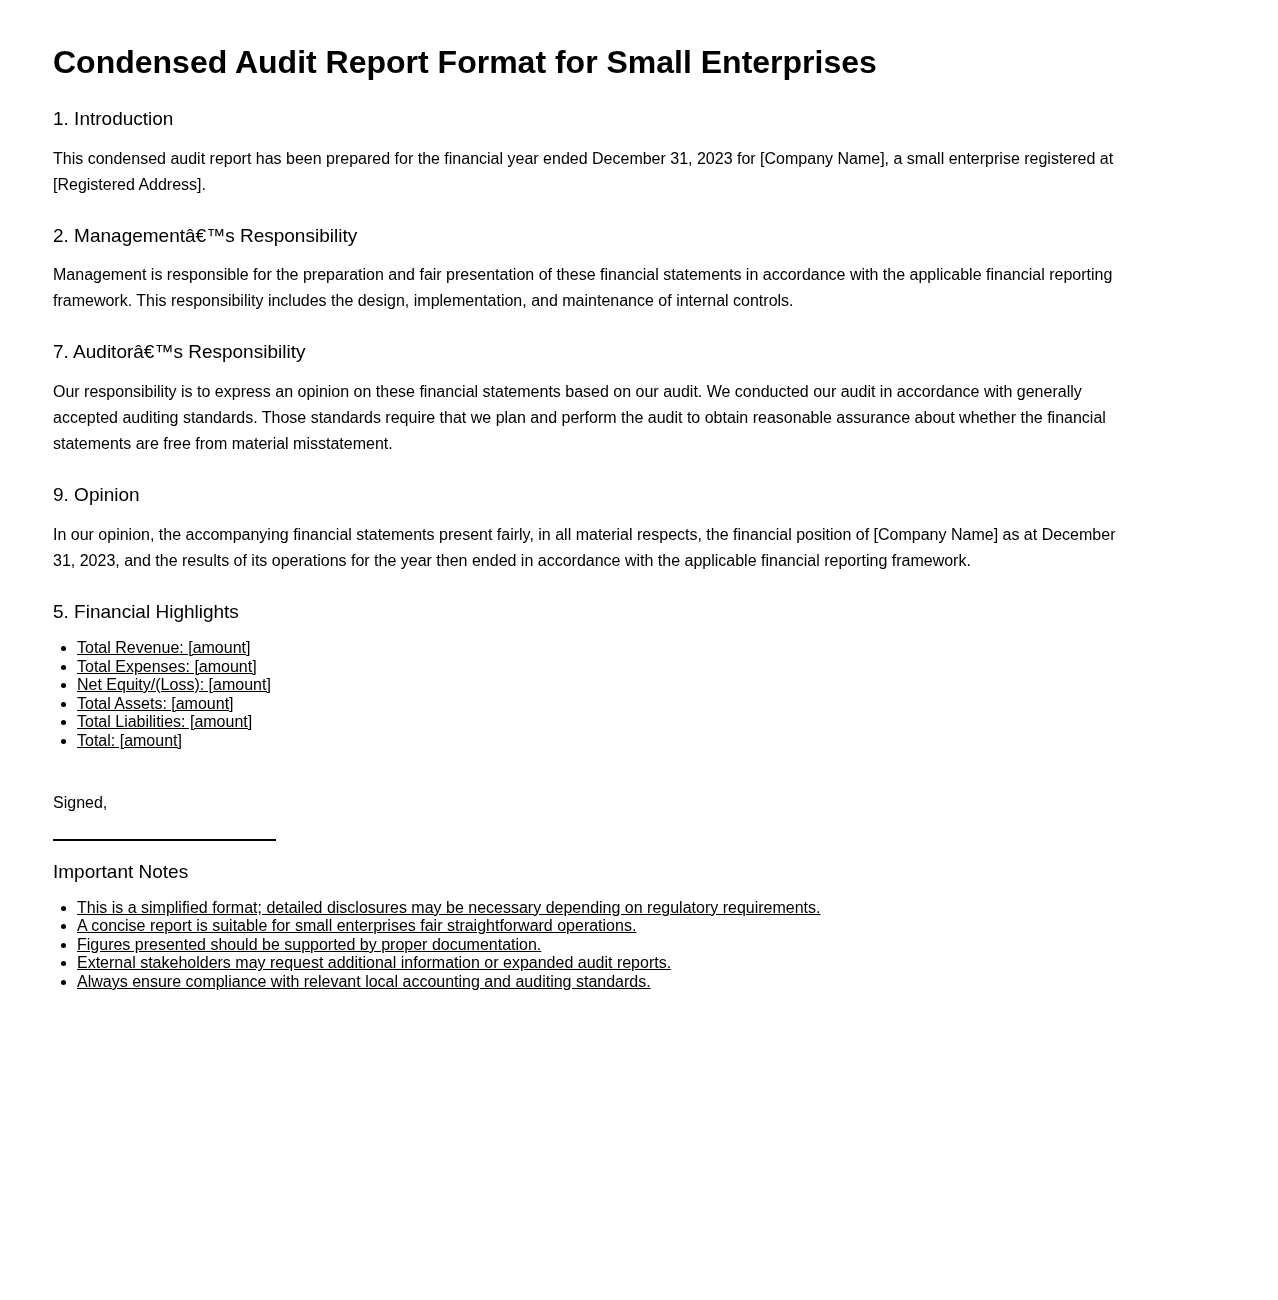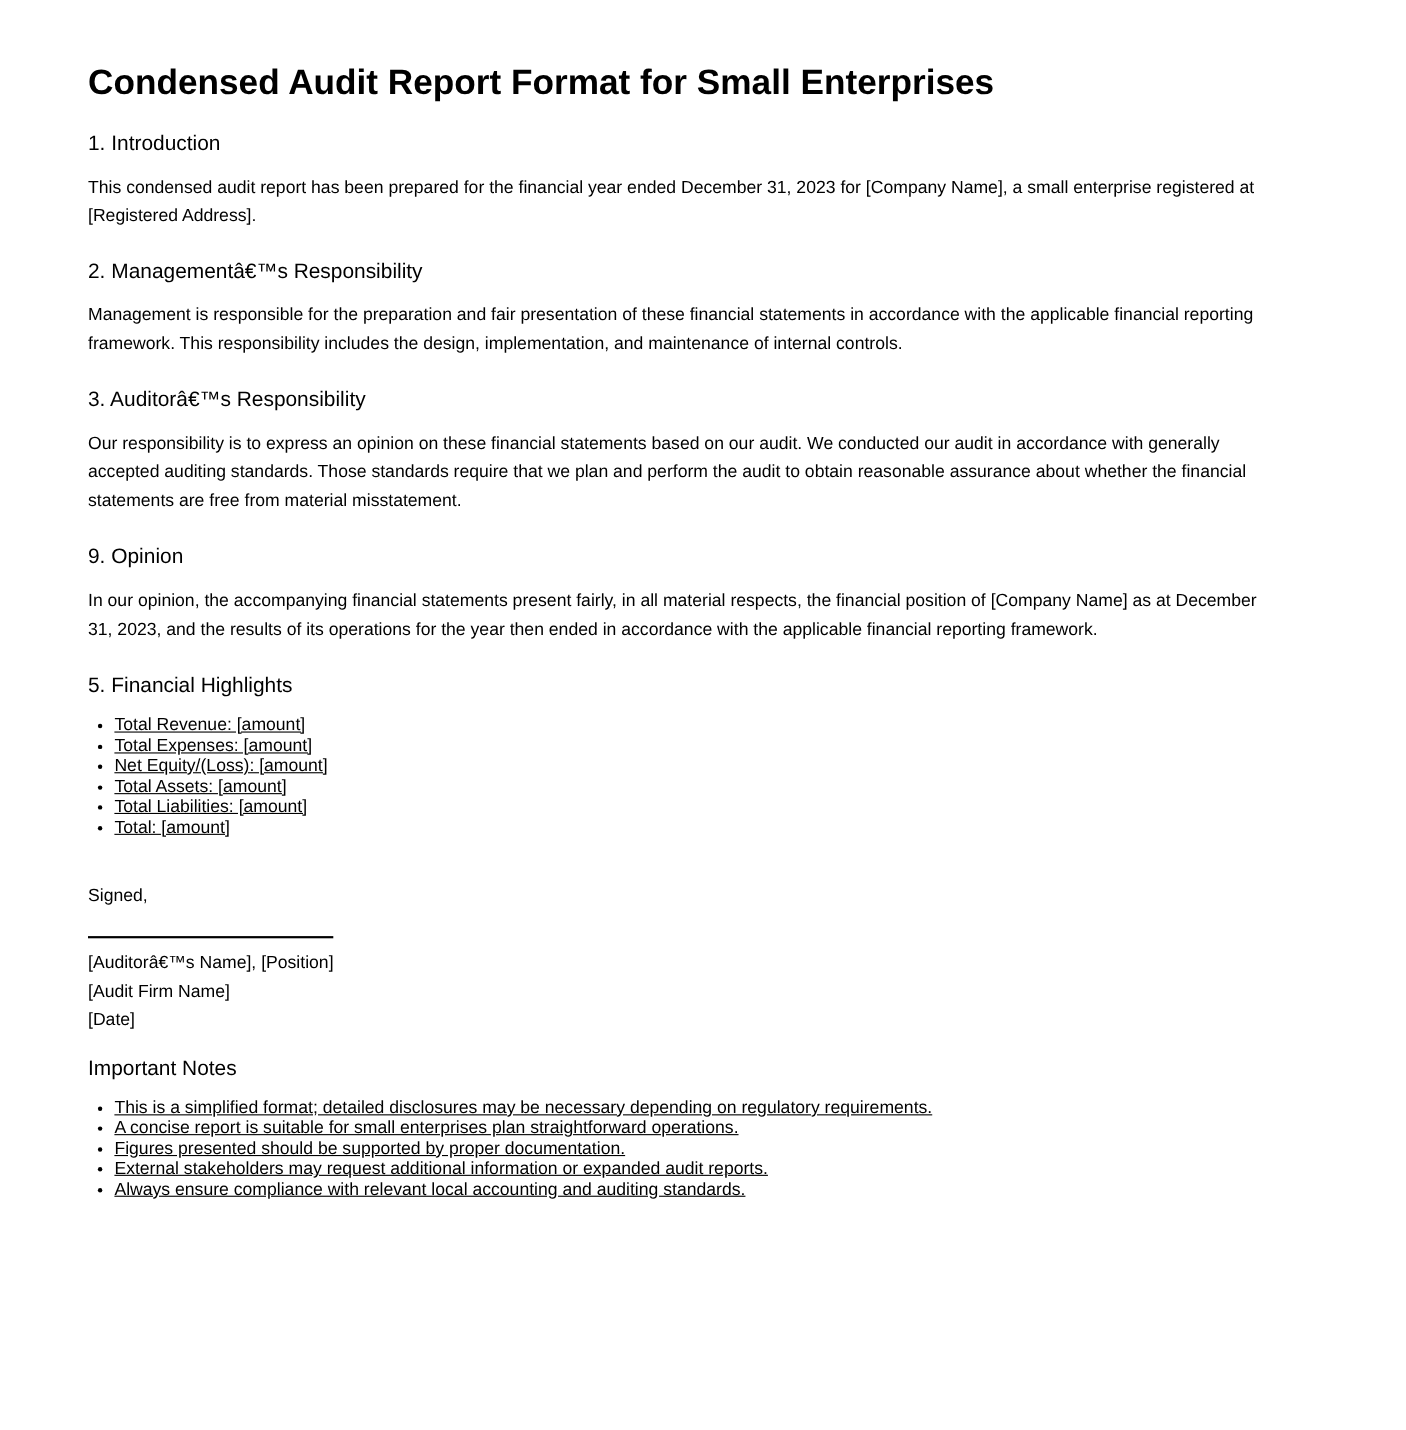--- a/index.html
+++ b/index.html
@@ -6,22 +6,22 @@
     margin: 0;
     padding: 0;
     background: #ffffff;
     color: #000000;
     font-family: "Liberation Sans", sans-serif;
     font-size: 16px;
   }
   body { min-height: 1300px; width: 1278px; }
   .page {
     width: 1064px;
-    margin-left: 80px;
-    padding-top: 36px;
+    margin-left: 53px;
+    padding-top: 24px;
   }
   h1 {
     font-size: 32px;
     font-weight: bold;
     line-height: 1.15;
     margin: 20px 0 20px 0;
   }
   h3 {
     font-size: 19px;
     font-weight: normal;
@@ -64,21 +64,21 @@
     <h3>1. Introduction</h3>
     <p>This condensed audit report has been prepared for the financial year ended December 31, 2023 for [Company Name], a small enterprise registered at [Registered Address].</p>
   </section>
 
   <section>
     <h3>2. Managementâ€™s Responsibility</h3>
     <p>Management is responsible for the preparation and fair presentation of these financial statements in accordance with the applicable financial reporting framework. This responsibility includes the design, implementation, and maintenance of internal controls.</p>
   </section>
 
   <section>
-    <h3>3. Auditorâ€™s Responsibility</h3>
+    <h3>7. Auditorâ€™s Responsibility</h3>
     <p>Our responsibility is to express an opinion on these financial statements based on our audit. We conducted our audit in accordance with generally accepted auditing standards. Those standards require that we plan and perform the audit to obtain reasonable assurance about whether the financial statements are free from material misstatement.</p>
   </section>
 
   <section>
     <h3>9. Opinion</h3>
     <p>In our opinion, the accompanying financial statements present fairly, in all material respects, the financial position of [Company Name] as at December 31, 2023, and the results of its operations for the year then ended in accordance with the applicable financial reporting framework.</p>
   </section>
 
   <section>
     <h3>5. Financial Highlights</h3>
@@ -88,31 +88,26 @@
       <li>Net Equity/(Loss): [amount]</li>
       <li>Total Assets: [amount]</li>
       <li>Total Liabilities: [amount]</li>
       <li>Total: [amount]</li>
     </ul>
   </section>
 
   <section>
     <p class="signed">Signed,</p>
     <div class="sig-line"></div>
-    <div class="sig-block">
-      <div>[Auditorâ€™s Name], [Position]</div>
-      <div>[Audit Firm Name]</div>
-      <div>[Date]</div>
-    </div>
   </section>
 
   <section>
     <h3 class="notes-heading">Important Notes</h3>
     <ul class="notes-list">
       <li>This is a simplified format; detailed disclosures may be necessary depending on regulatory requirements.</li>
-      <li>A concise report is suitable for small enterprises plan straightforward operations.</li>
+      <li>A concise report is suitable for small enterprises fair straightforward operations.</li>
       <li>Figures presented should be supported by proper documentation.</li>
       <li>External stakeholders may request additional information or expanded audit reports.</li>
       <li>Always ensure compliance with relevant local accounting and auditing standards.</li>
     </ul>
   </section>
 
 </div>
 
 </body></html>

